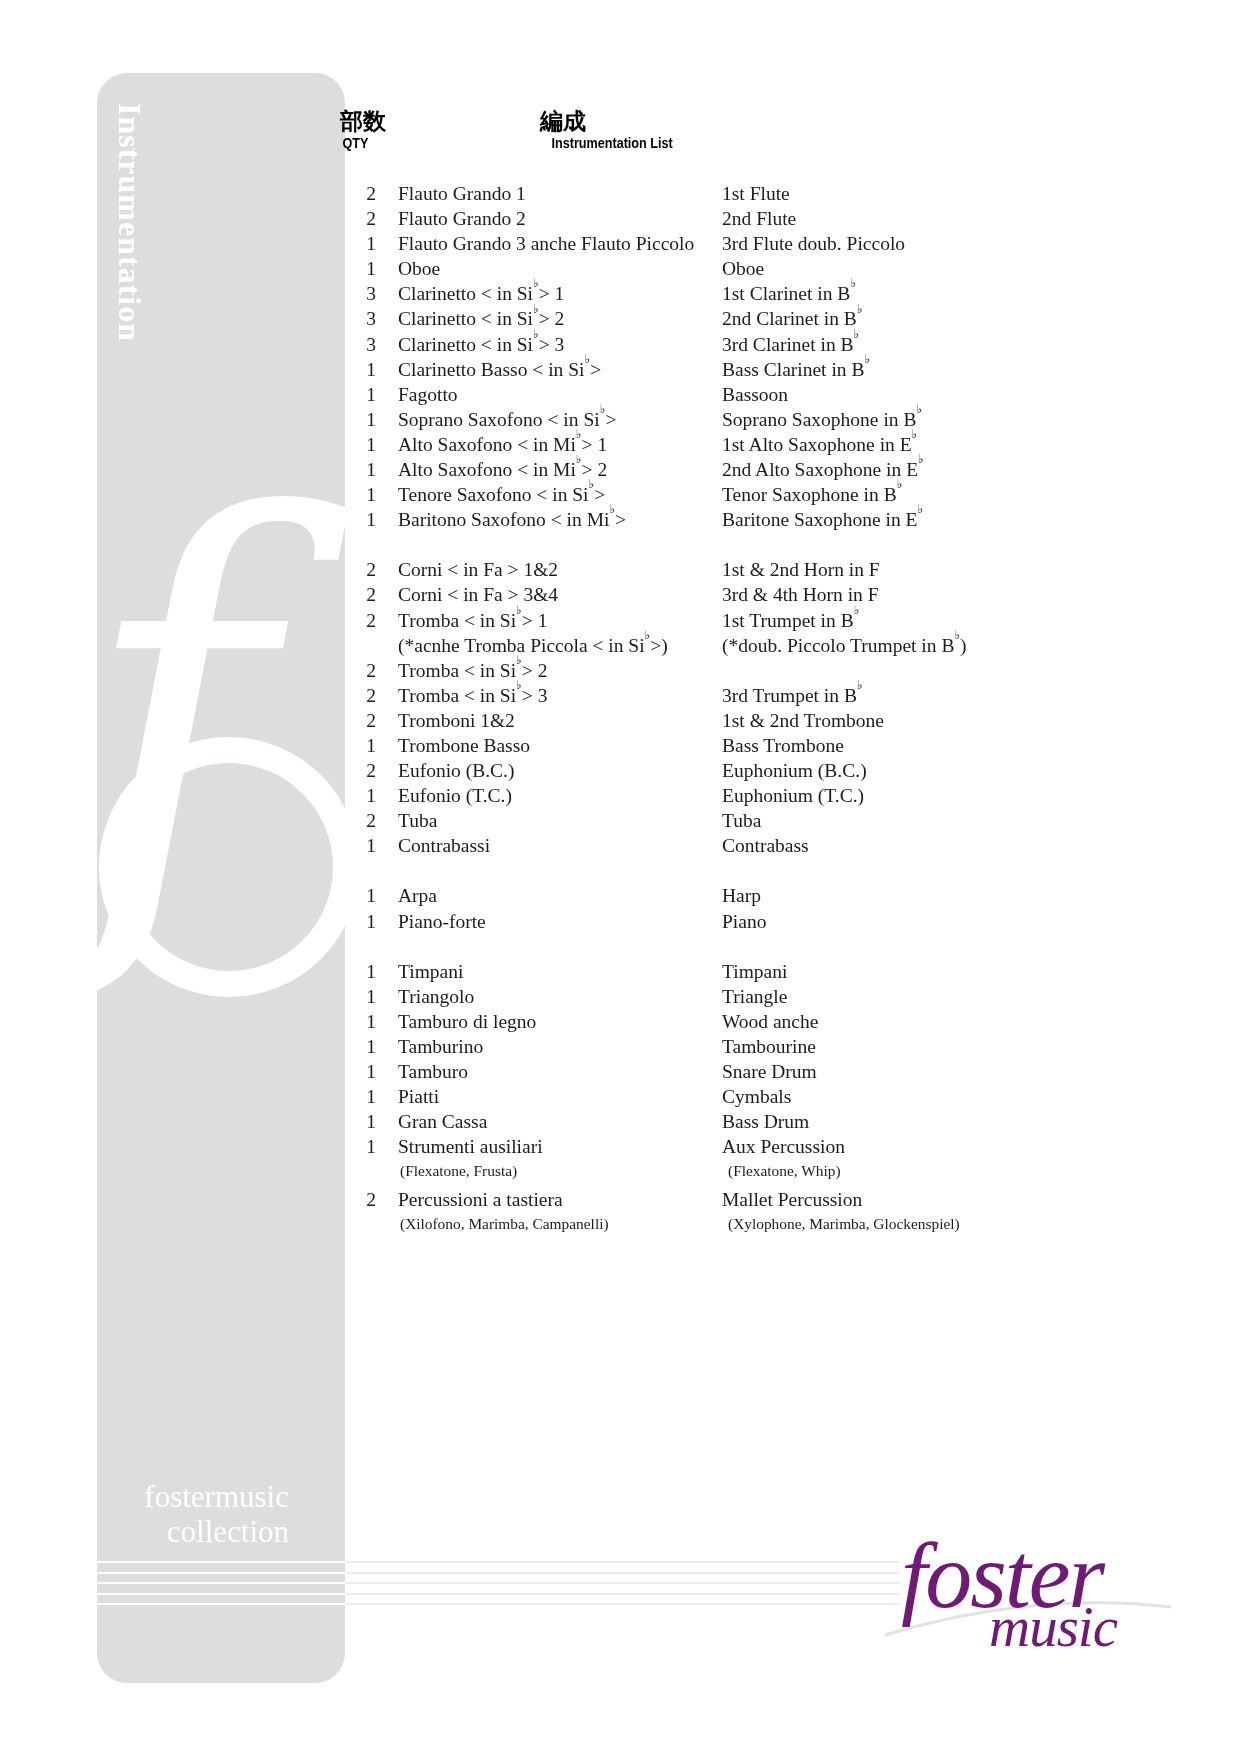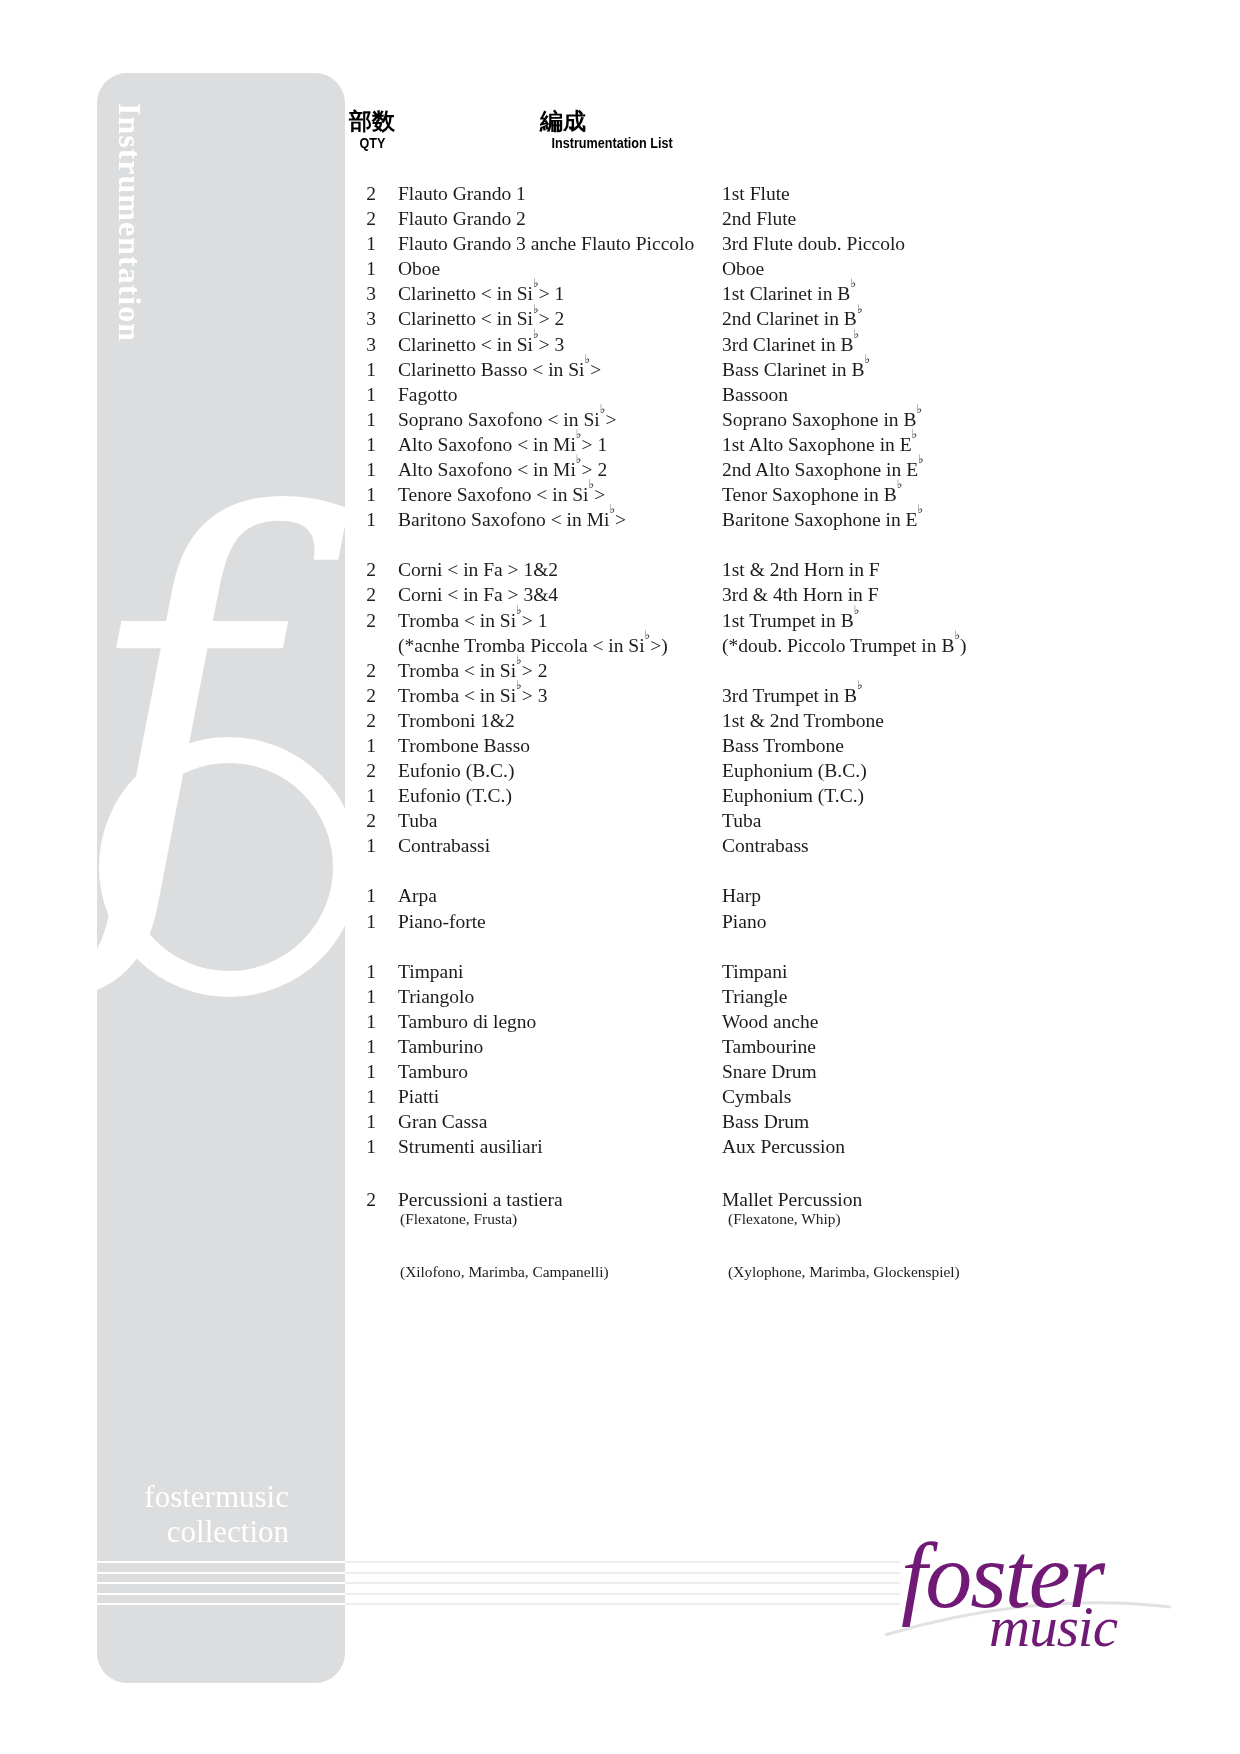--- a/index.html
+++ b/index.html
@@ -26,21 +26,21 @@
   .ring{
     position:absolute;left:2px;top:664px;width:208px;height:208px;
     border:26px solid #ffffff;border-radius:50%;
   }
   .collection{
     position:absolute;right:56px;top:1406px;text-align:right;
     font-family:Liberation Serif, serif;font-size:31px;line-height:35px;
     color:#ffffff;
   }
   
-  .hdr-qty{position:absolute;left:340px;top:108px;width:64px;text-align:center;}
+  .hdr-qty{position:absolute;left:340px;top:108px;width:64px;text-align:left;}
   .hdr-list{position:absolute;left:540px;top:108px;width:256px;text-align:left;}
   .cjk{
     font-family:"Liberation Sans",sans-serif;font-weight:700;font-size:23px;
     line-height:26px;color:#000;
   }
   .hdr-label{
     font-family:"Liberation Sans",sans-serif;font-weight:700;font-size:15px;
     line-height:17px;color:#000;display:inline-block;transform:scaleX(0.84);
     transform-origin:center;white-space:nowrap;
   }
@@ -50,21 +50,21 @@
   .group:first-child{margin-top:0;}
   .row{
     display:flex;align-items:baseline;height:25.1px;line-height:25.1px;
     font-size:19.5px;white-space:nowrap;
   }
   .row .qty{width:36px;text-align:right;flex:0 0 auto;}
   .row .it{width:324px;padding-left:22px;flex:0 0 auto;overflow:visible;}
   .row .en{flex:1 1 auto;}
   .row.small{height:23px;line-height:23px;font-size:15.4px;}
   .row.small .it{padding-left:24px;}
-  .row.small .en{padding-left:4px;margin-top:48px;}
+  .row.small .en{padding-left:4px;}
   .row.gap{margin-top:5px;}
   sup.flat{font-size:0.62em;position:relative;top:-0.45em;line-height:0;}
   
   .staff{position:absolute;left:97px;top:1561px;width:803px;}
   .staff div{
     height:2px;margin-bottom:8.5px;
     background:linear-gradient(to right,#ffffff 0,#ffffff 248px,#ededee 248px,#ededee 100%);
   }
   
   .flogo{position:absolute;left:895px;top:1528px;width:280px;height:150px;color:#701a75;font-style:italic;}

